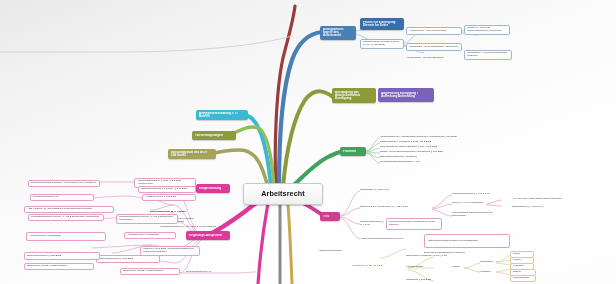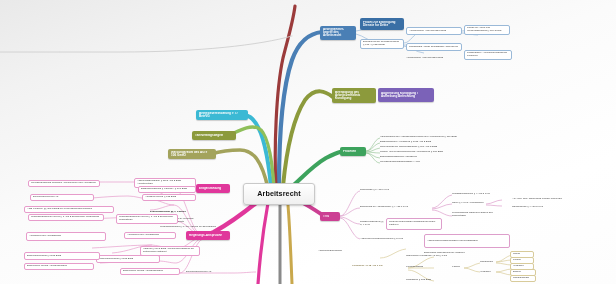--- a/index.html
+++ b/index.html
@@ -9,21 +9,21 @@
     font-family:"Liberation Sans", sans-serif;
     background:linear-gradient(160deg,#e9e9e9 0%,#f2f2f2 18%,#fbfbfb 45%,#ffffff 75%,#fdfdfd 100%);
     position:relative;
   }
   #canvas{position:absolute;inset:0;width:616px;height:284px;}
   svg.links{position:absolute;left:0;top:0;width:616px;height:284px;pointer-events:none;}
   .node{position:absolute;box-sizing:border-box;white-space:nowrap;line-height:1.05;}
 
   
   .root{
-    left:243px;top:183px;width:72px;height:22px;
+    left:243px;top:183px;width:80px;height:22px;
     background:linear-gradient(#ffffff,#f0f0f0);
     border:1px solid #c9c9c9;border-radius:3px;
     box-shadow:0 1px 2px rgba(0,0,0,.22);
     display:flex;align-items:center;justify-content:center;
     font-size:7.2px;font-weight:bold;color:#111;letter-spacing:.1px;
   }
 
   
   .topic{
     border-radius:2px;color:#fff;font-size:3.1px;font-weight:bold;

